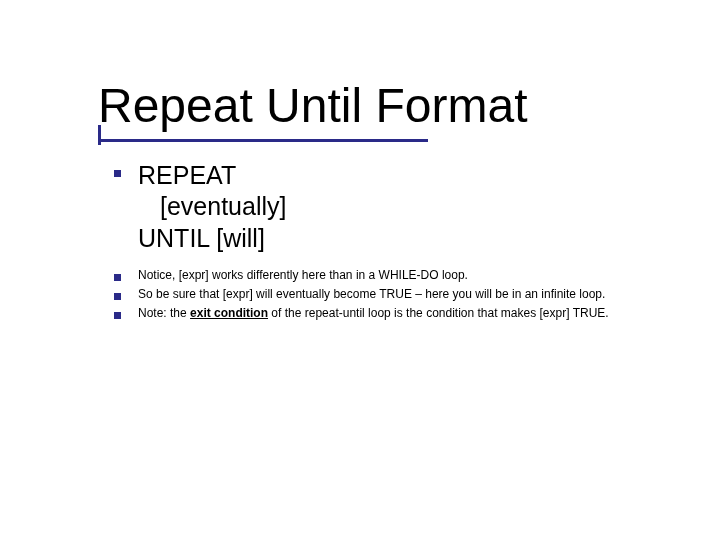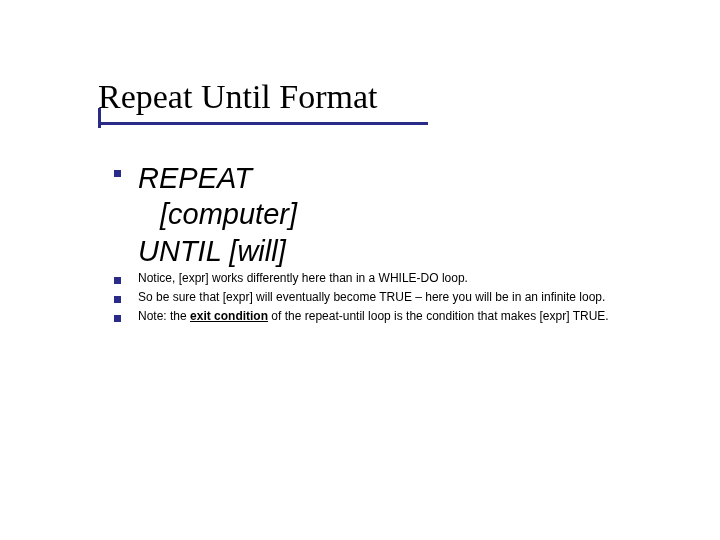--- a/index.html
+++ b/index.html
@@ -10,23 +10,23 @@
       font-family: Verdana, Geneva, sans-serif;
       color: #000;
       position: relative;
     }
     .title-wrap {
       position: absolute;
       top: 78px;
       left: 98px;
     }
     .title {
-      font-size: 34px;
+      font-size: 48px;
       font-weight: 400;
-      font-family: Liberation Serif, serif;
+      font-family: Liberation Sans, sans-serif;
       letter-spacing: 0px;
     }
     .title-rule {
       margin-top: 6px;
       width: 330px;
       height: 2.5px;
       background: #2a2a88;
     }
     .title-tick {
       position: absolute;
@@ -52,24 +52,23 @@
     .sq {
       position: absolute;
       left: 6px;
       width: 7px;
       height: 7px;
       background: #2a2a88;
     }
     .block1 .sq { top: 10px; }
     .block2 .sq { top: 6px; }
     .block1 {
-      font-size: 29px;
+      font-size: 25px;
       line-height: 1.25;
-      margin-bottom: 2px;
-      font-style: italic;
+      margin-bottom: 14px;
     }
     .block1 .indent {
       display: block;
       padding-left: 22px;
     }
     .block2 {
       font-size: 12px;
       line-height: 1.28;
     }
     .nowrap { white-space: nowrap; }
@@ -84,21 +83,21 @@
     <div class="title-tick"></div>
     <div class="title-rule"></div>
   </div>
 </div>
 
 <div class="content">
   <ul>
     <li class="block1">
       <span class="sq"></span>
       <span class="nowrap">REPEAT</span><br>
-      <span class="indent nowrap">[computer]</span>
+      <span class="indent nowrap">[eventually]</span>
       <span class="nowrap">UNTIL [will]</span>
     </li>
     <li class="block2">
       <span class="sq"></span>
       <span>Notice, [expr] works differently here than in a WHILE-DO loop.</span>
     </li>
     <li class="block2">
       <span class="sq"></span>
     </li>
     <li class="block2">

